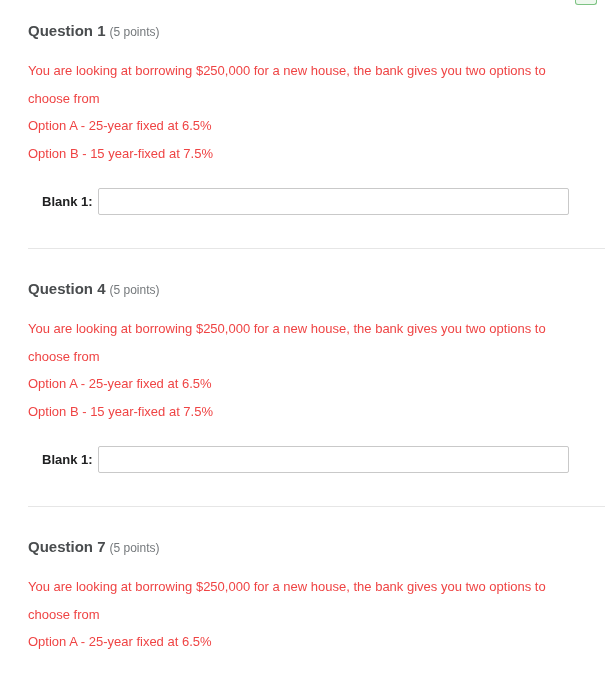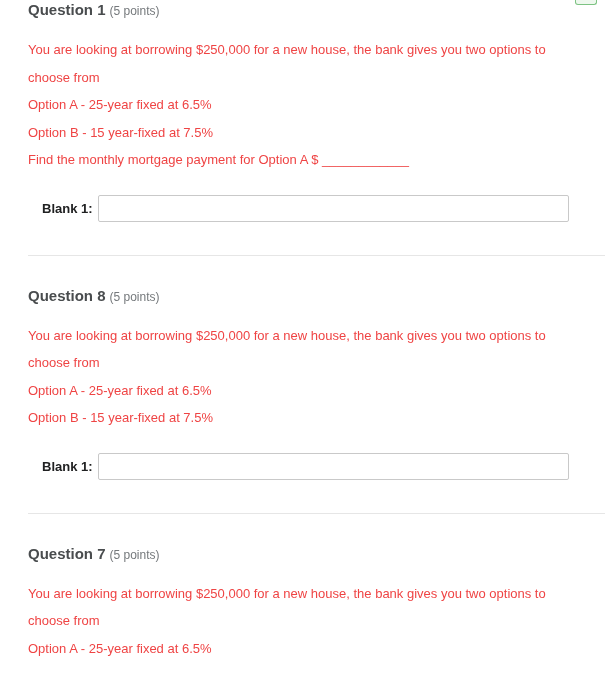--- a/index.html
+++ b/index.html
@@ -23,21 +23,21 @@
     width: 22px;
     height: 5px;
     background: #eef8ee;
     border: 1px solid #7dc383;
     border-top: none;
     border-radius: 0 0 3px 3px;
   }
   .question {
     padding: 0 28px;
   }
-  .question.first { padding-top: 1px; }
+  .question.first { padding-top: 22px; }
   .question.later { padding-top: 31px; }
   .q-header {
     margin: 0 0 16px 0;
     font-size: 15px;
     font-weight: bold;
     color: #494c4e;
     line-height: 18px;
   }
   .q-points {
     font-size: 12px;
@@ -86,31 +86,30 @@
 </head>
 <body>
 
 <div class="save-indicator"></div>
 
 <section class="question first">
   <h2 class="q-header"><span>Question 1</span><span class="q-points">(5 points)</span></h2>
   <p class="q-line">You are looking at borrowing $250,000 for a new house, the bank gives you two options to choose from</p>
   <p class="q-line">Option A - 25-year fixed at 6.5%</p>
   <p class="q-line">Option B - 15 year-fixed at 7.5%</p>
-  <p class="q-line">Find the monthly mortgage payment for Option A $ ____________</p>
   <div class="blank-row">
     <span class="blank-label">Blank 1:</span>
     <input class="blank-input" type="text" value="" style="">
   </div>
 </section>
 
 <hr class="q-divider">
 
 <section class="question later">
-  <h2 class="q-header"><span>Question 8</span><span class="q-points">(5 points)</span></h2>
+  <h2 class="q-header"><span>Question 4</span><span class="q-points">(5 points)</span></h2>
   <p class="q-line">You are looking at borrowing $250,000 for a new house, the bank gives you two options to choose from</p>
   <p class="q-line">Option A - 25-year fixed at 6.5%</p>
   <p class="q-line">Option B - 15 year-fixed at 7.5%</p>
   <div class="blank-row">
     <span class="blank-label">Blank 1:</span>
     <input class="blank-input" type="text" value="" style="">
   </div>
 </section>
 
 <hr class="q-divider">

